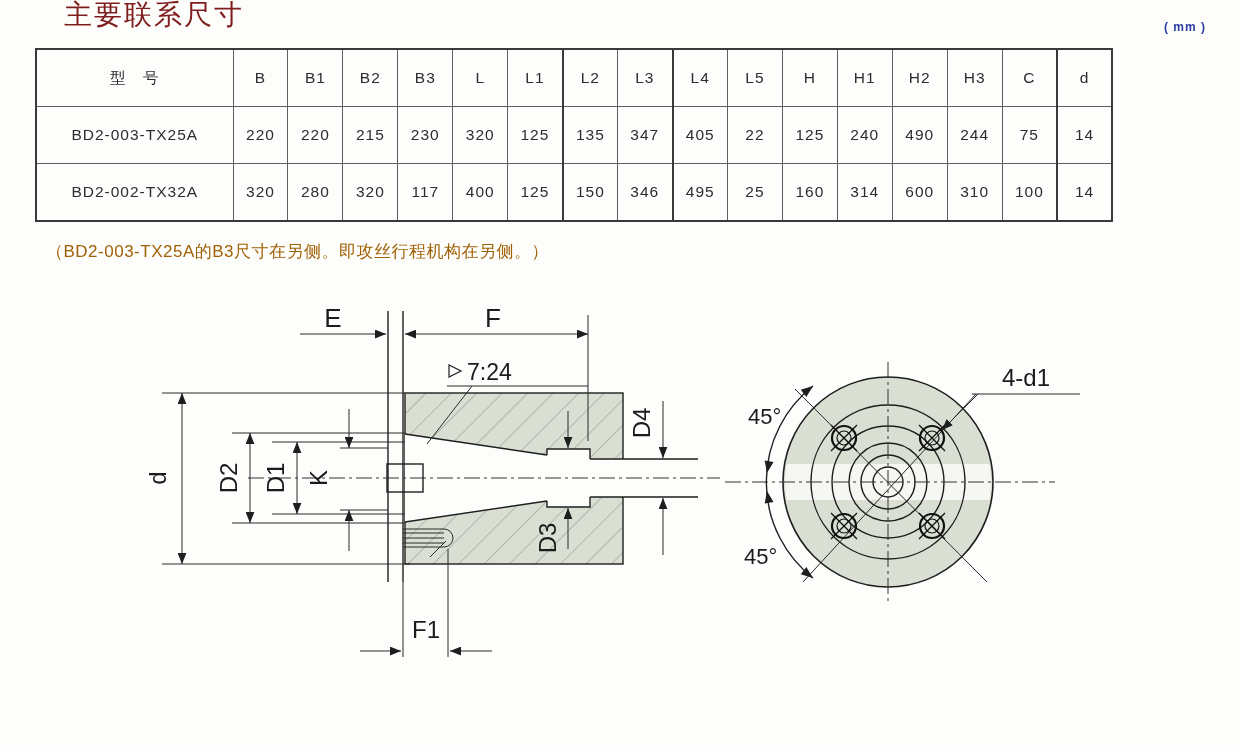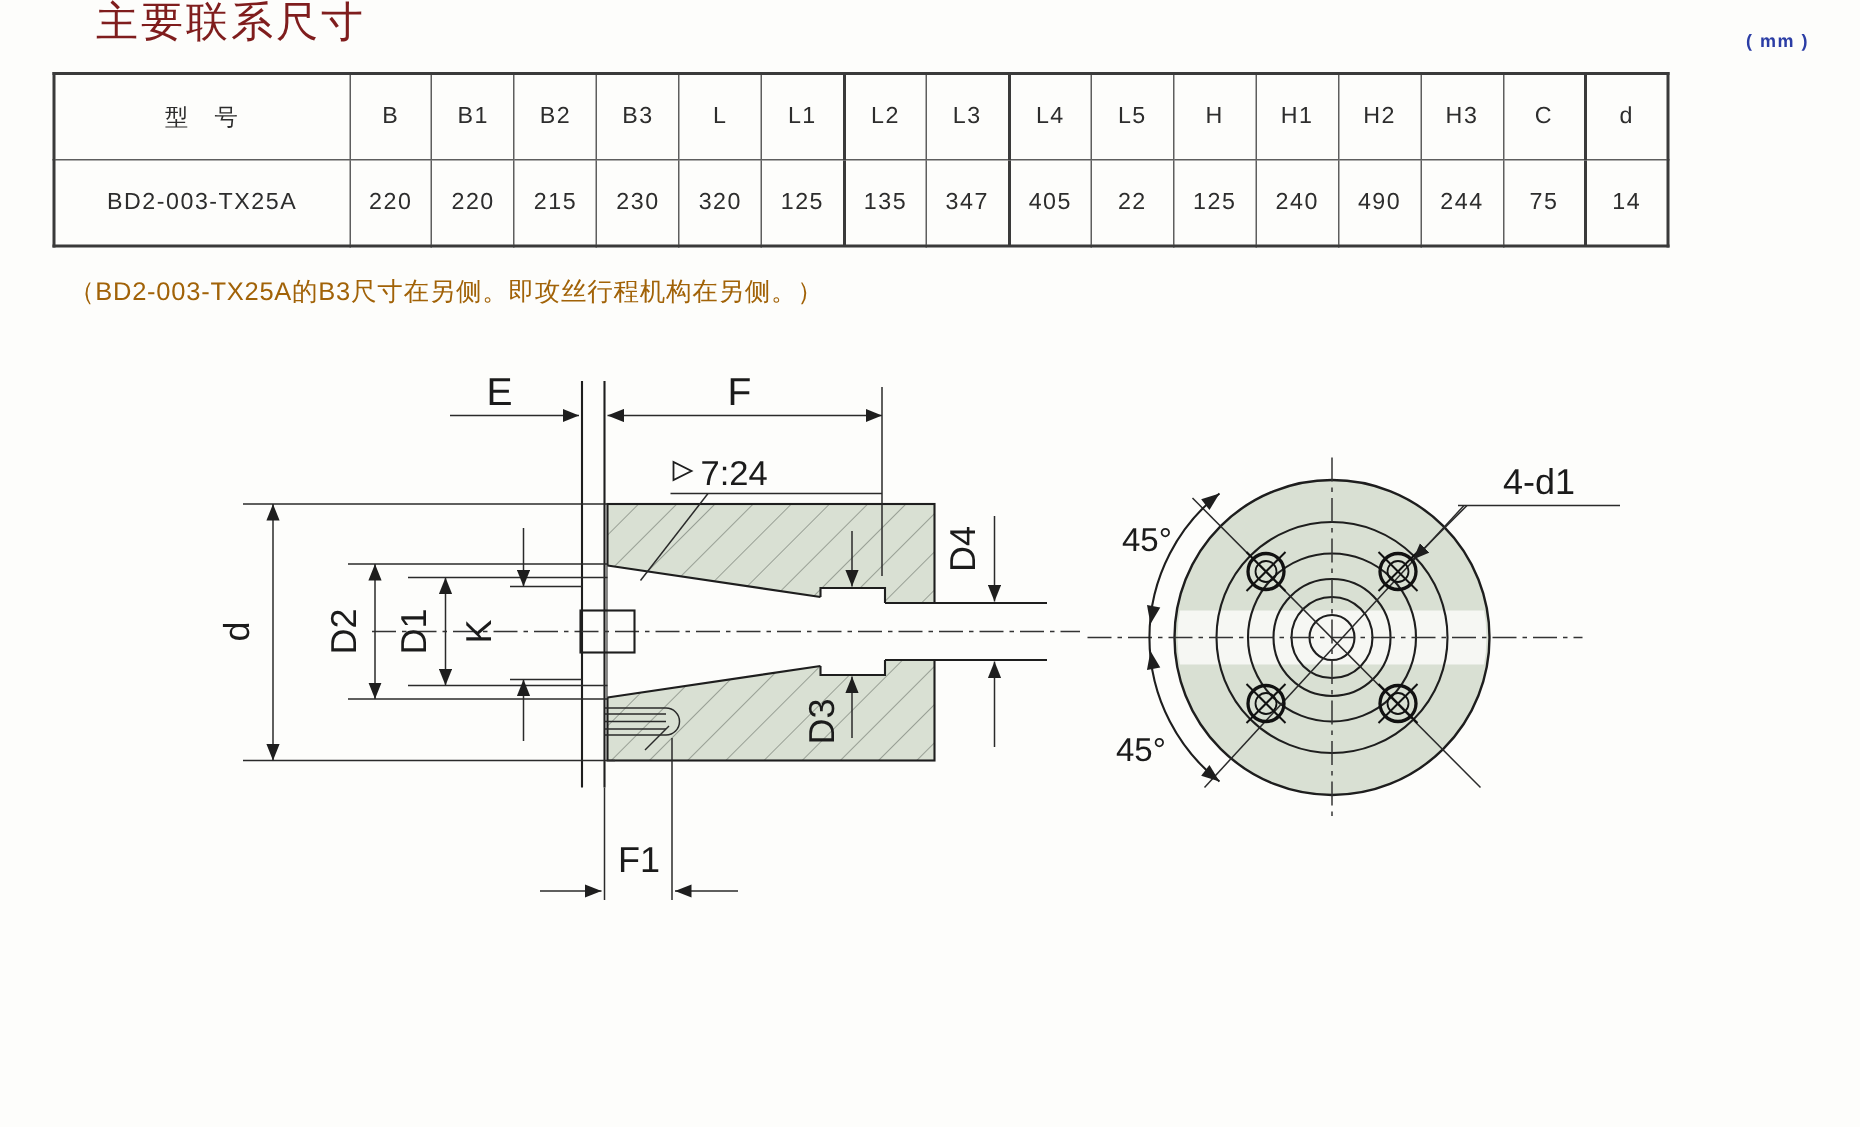--- a/index.html
+++ b/index.html
@@ -77,20 +77,39 @@
       <td>347</td>
       <td>405</td>
       <td>22</td>
       <td>125</td>
       <td>240</td>
       <td>490</td>
       <td>244</td>
       <td>75</td>
       <td>14</td>
     </tr>
+    <tr>
+      <td>BD2-002-TX32A</td>
+      <td>320</td>
+      <td>280</td>
+      <td>320</td>
+      <td>117</td>
+      <td>400</td>
+      <td>125</td>
+      <td>150</td>
+      <td>346</td>
+      <td>495</td>
+      <td>25</td>
+      <td>160</td>
+      <td>314</td>
+      <td>600</td>
+      <td>310</td>
+      <td>100</td>
+      <td>14</td>
+    </tr>
   </tbody>
 </table>
 
 <div class="note">（BD2-003-TX25A的B3尺寸在另侧。即攻丝行程机构在另侧。）</div>
 
 <div class="drawings">
 
   <svg class="sideview" width="620" height="372" viewBox="0 0 620 372">
     <defs>
       <marker id="arr" viewBox="0 0 10 8" refX="10" refY="4" markerWidth="11" markerHeight="9" orient="auto-start-reverse">

